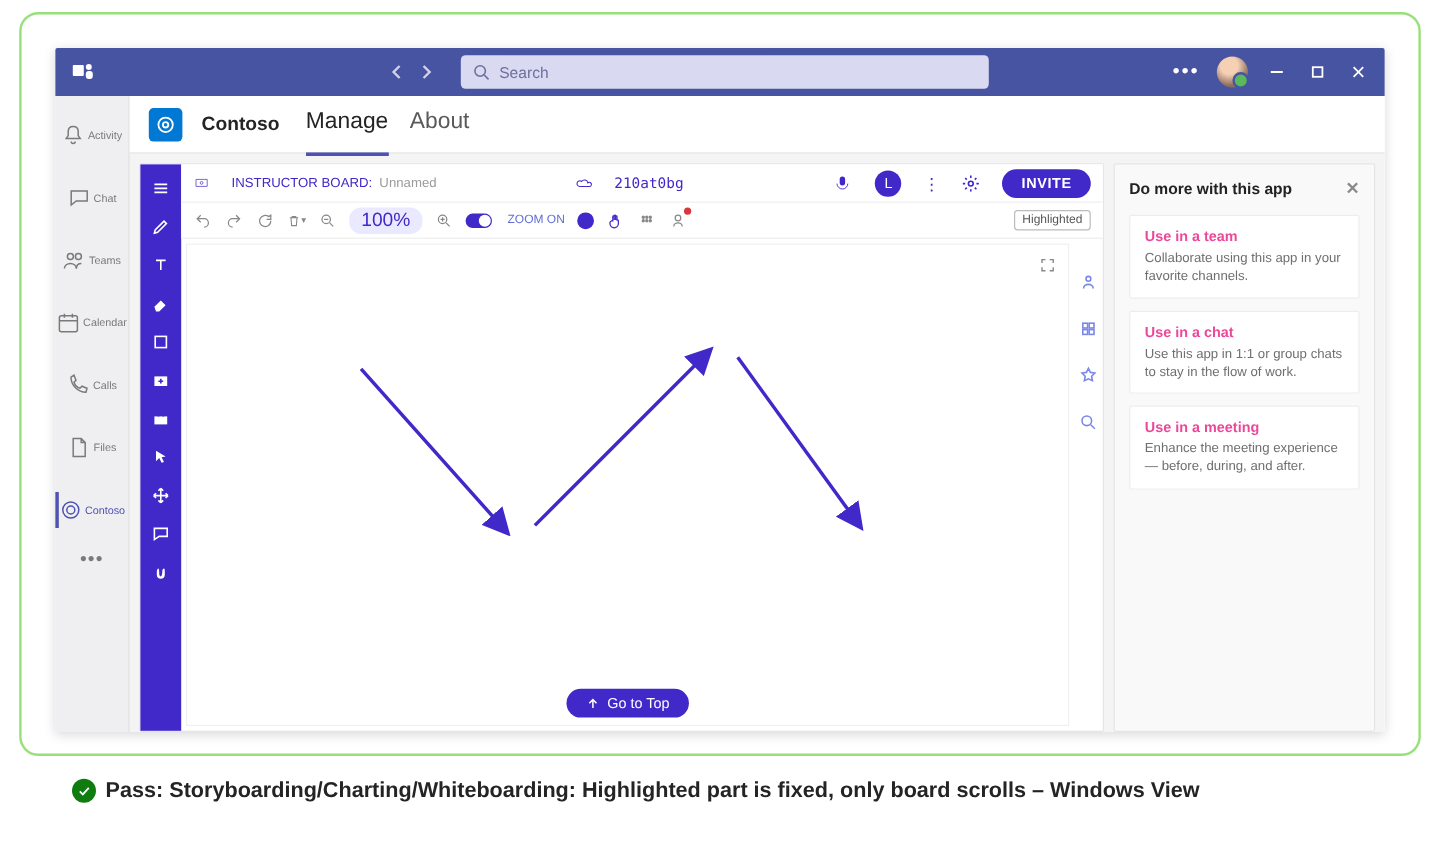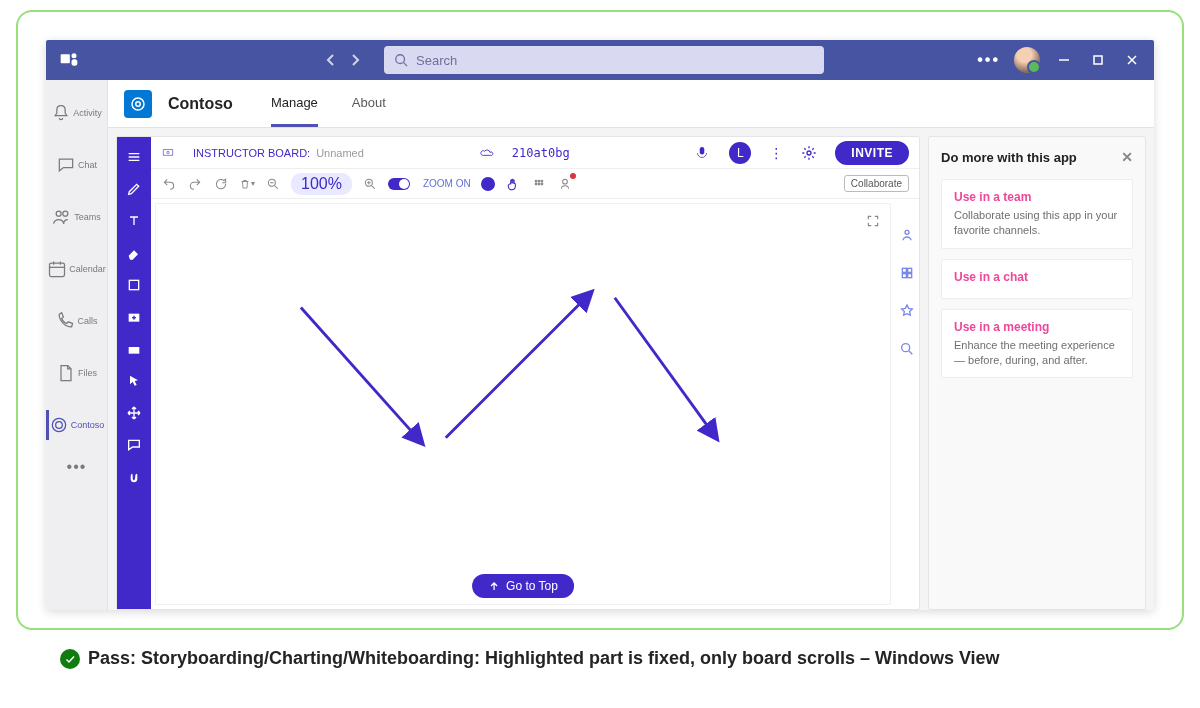--- a/index.html
+++ b/index.html
@@ -29,21 +29,21 @@
   .rail-item.active svg { stroke: #4f52b2; }
   .rail-item.active::before { content:""; position:absolute; left:0; top:10px; bottom:10px; width:3px; background:#4f52b2;}
   .rail-dots { margin-top: 6px; color:#7a7a7a; font-size:16px; letter-spacing:1px; cursor:pointer;}
   
   .center { flex: 1; display: flex; flex-direction: column; min-width:0;}
   .app-header { height: 48px; background: #fff; border-bottom: 1px solid #e2e2e2; display: flex; align-items: center; padding: 0 16px; gap: 16px; }
   .app-logo { width: 28px; height: 28px; background: #0078d4; border-radius: 4px; display:flex; align-items:center; justify-content:center;}
   .app-logo svg { stroke:#fff; fill:none;}
   .app-name { font-weight: 700; font-size: 16px; color: #242424; }
   .app-tabs { display: flex; gap: 18px; margin-left: 6px; }
-  .app-tab { font-size: 13px; color: #5a5a5a; padding: 14px 0; cursor:pointer;margin-left:16px; }
+  .app-tab { font-size: 19px; color: #5a5a5a; padding: 14px 0; cursor:pointer; }
   .app-tab.active { color: #242424; border-bottom: 3px solid #4f52b2; font-weight:500; }
   .stage { flex: 1; display: flex; padding: 8px 8px 0 8px; gap: 8px; min-height:0;}
   .board-wrap { flex: 1; display: flex; background:#fff; border:1px solid #e5e5e5; border-radius:2px; min-height:0; position:relative;}
   .board-left { width: 34px; background: #4028c9; display: flex; flex-direction: column; align-items: center; padding-top: 4px; gap: 0; }
   .bl-item { width: 34px; height: 32px; display:flex; align-items:center; justify-content:center; color:#fff; cursor:pointer;}
   .bl-item svg { width:16px; height:16px; stroke:#fff; fill:none; stroke-width:2;}
   .bl-item .fillw { fill:#fff; stroke:none;}
   .board-main { flex:1; display:flex; flex-direction:column; min-width:0;}
   .board-top1 { height: 32px; background:#fff; border-bottom:1px solid #eee; display:flex; align-items:center; padding:0 10px; gap:18px; font-size:11px; color:#4028c9;}
   .bt-label { display:flex; align-items:center; gap:6px;}
@@ -367,21 +367,21 @@
                       <circle cx="12" cy="12" r="1.5" fill="#888"></circle>
                       <circle cx="17" cy="12" r="1.5" fill="#888"></circle>
                     </svg>
                   </div>
                 <div class="tb-ico reddot">
                     <svg viewBox="0 0 24 24">
                       <circle cx="12" cy="8" r="4"></circle>
                       <path d="M6 20c0-3 3-5 6-5s6 2 6 5"></path>
                     </svg>
                   </div>
-                <div class="mr-btn">Collaborate</div>
+                <div class="mr-btn">Highlighted</div>
               </div>
 
               <div style="flex:1; display:flex; min-height:0;">
                 <div class="canvas-area">
                   <div class="fs-ico"><svg width="14" height="14" viewBox="0 0 24 24" stroke="#888" fill="none" stroke-width="2">
                         <path d="M4 9V4h5M20 9V4h-5M4 15v5h5M20 15v5h-5"></path>
                       </svg></div>
                   <svg class="drawn" viewBox="0 0 760 380">
                     <defs>
                         <marker id="ah" markerWidth="8" markerHeight="8" refX="6" refY="4" orient="auto">
@@ -426,20 +426,21 @@
             <div class="sp-head">
               <span>Do more with this app</span>
               <span class="sp-close">✕</span>
             </div>
             <div class="sp-card">
               <div class="t">Use in a team</div>
               <div class="d">Collaborate using this app in your favorite channels.</div>
             </div>
             <div class="sp-card">
               <div class="t">Use in a chat</div>
+              <div class="d">Use this app in 1:1 or group chats to stay in the flow of work.</div>
             </div>
             <div class="sp-card">
               <div class="t">Use in a meeting</div>
               <div class="d">Enhance the meeting experience — before, during, and after.</div>
             </div>
           </div>
         </div>
       </div>
     </div>
   </div>

